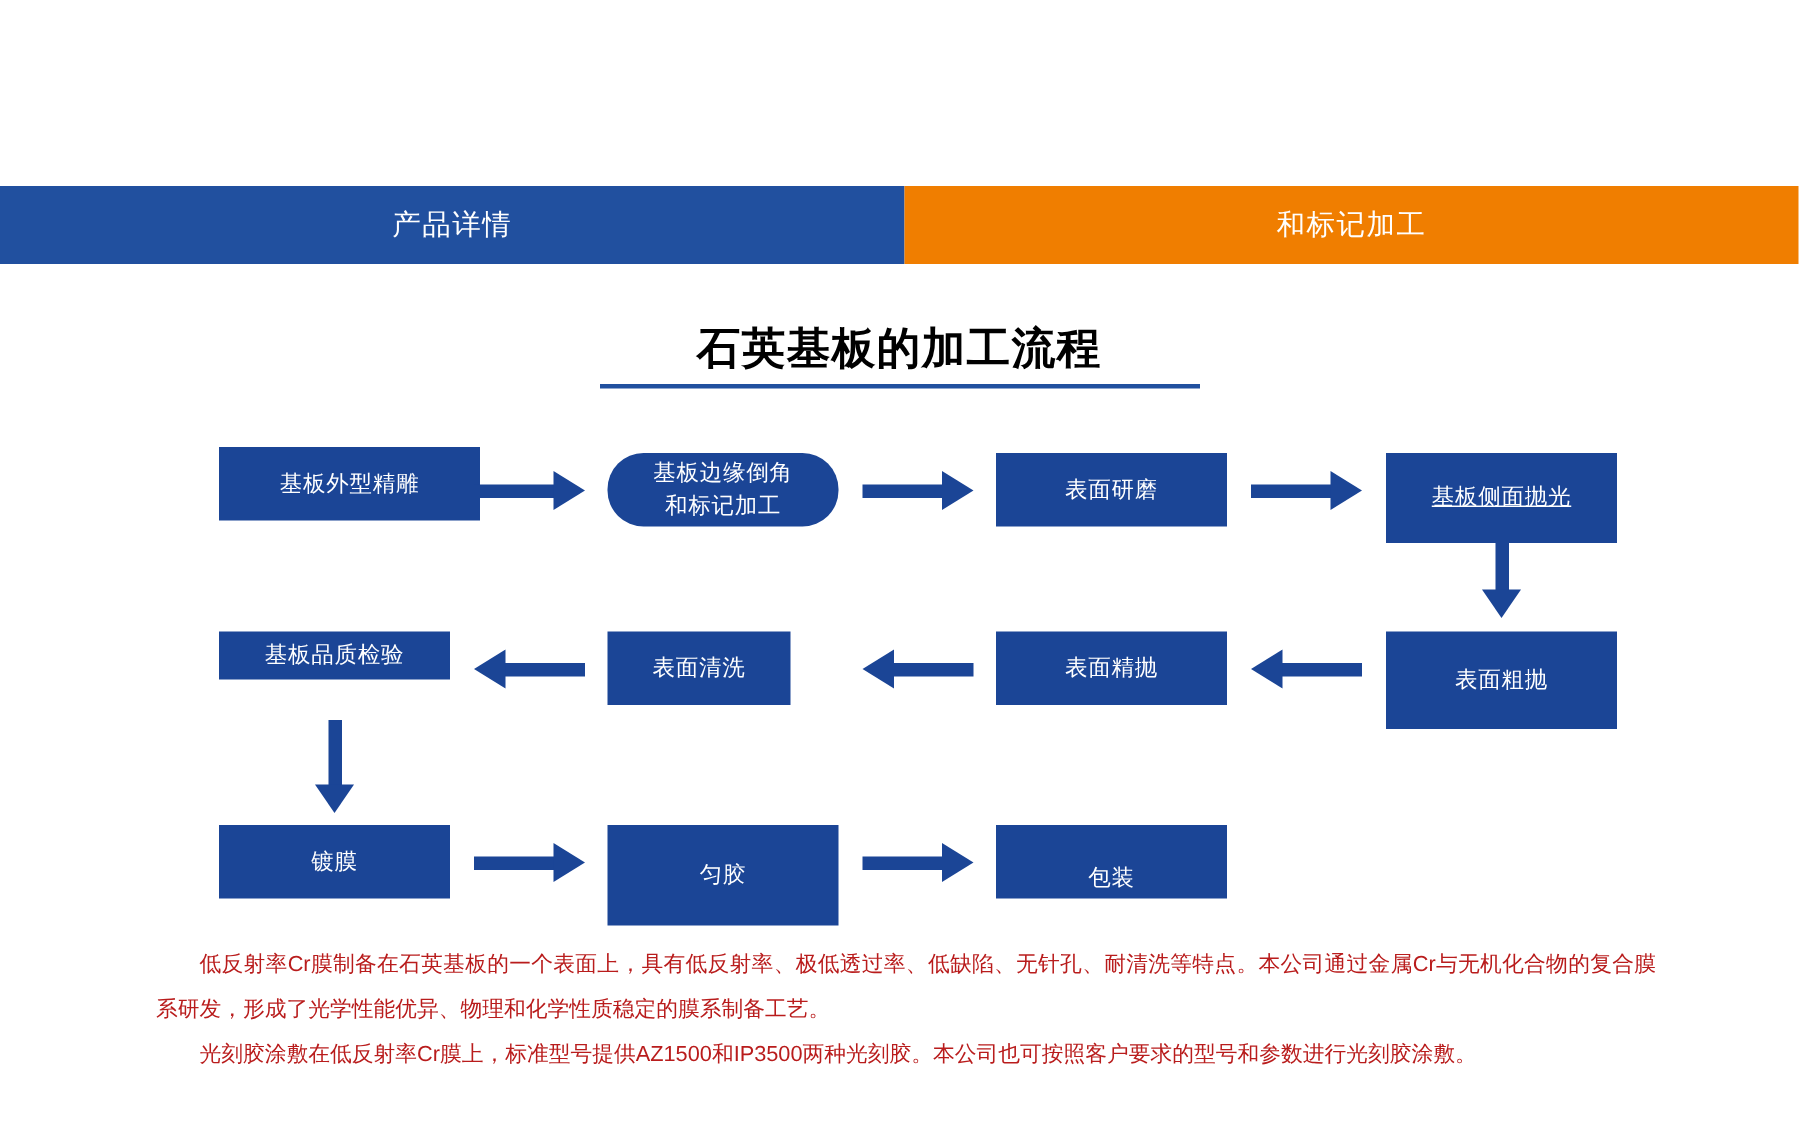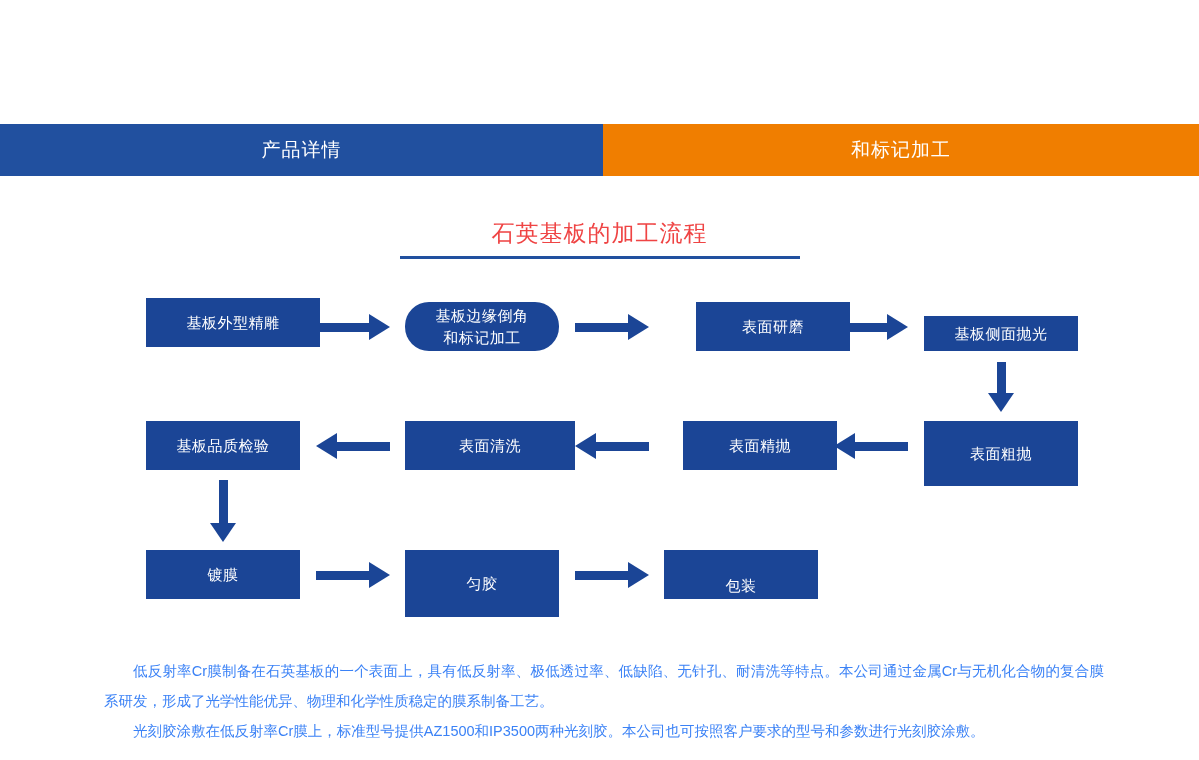--- a/index.html
+++ b/index.html
@@ -41,23 +41,23 @@
 
   
   .title-wrap {
     position: absolute;
     left: 0;
     top: 218px;
     width: 1199px;
     text-align: center;
   }
   .section-title {
-    font-size: 23px;
-    font-weight: normal;
-    color: #ef4444;
+    font-size: 29px;
+    font-weight: bold;
+    color: #000000;
     letter-spacing: 1px;
     line-height: 30px;
   }
   .title-rule {
     position: absolute;
     left: 400px;
     top: 256px;
     width: 400px;
     height: 3px;
     background: #21509f;
@@ -134,25 +134,25 @@
     height: 0;
     border-left: 13px solid transparent;
     border-right: 13px solid transparent;
     border-top: 19px solid #1b4596;
   }
 
   
   .copy {
     position: absolute;
     left: 104px;
-    top: 656px;
+    top: 628px;
     width: 1000px;
     font-size: 14.5px;
     line-height: 30px;
-    color: #3b82f6;
+    color: #b91c1c;
     text-align: justify;
   }
   .copy p {
     margin: 0;
     text-indent: 2em;
   }
 </style>
 </head>
 <body>
 
@@ -179,51 +179,51 @@
     <span class="shaft"></span>
       <span class="head"></span>
   </div>
   <div class="node" style="left:405px; top:302px; width:154px; height:49px;border-radius:24px;">
     <span class="multiline">基板边缘倒角<br>和标记加工</span>
   </div>
   <div class="arrow-h right" style="left:575px; top:314px; width:74px;">
     <span class="shaft"></span>
       <span class="head"></span>
   </div>
-  <div class="node" style="left:664px; top:302px; width:154px; height:49px;margin-left:32px;">
+  <div class="node" style="left:664px; top:302px; width:154px; height:49px;">
     <span>表面研磨</span>
   </div>
   <div class="arrow-h right" style="left:834px; top:314px; width:74px;">
     <span class="shaft"></span>
       <span class="head"></span>
   </div>
-  <div class="node" style="left:924px; top:316px; width:154px; height:35px;">
+  <div class="node" style="left:924px; top:302px; width:154px; height:60px;text-decoration:underline;">
     <span>基板侧面抛光</span>
   </div>
 
   <div class="arrow-v" style="left:988px; top:362px; height:50px;">
     <span class="shaft"></span>
       <span class="head"></span>
   </div>
 
-  <div class="node" style="left:146px; top:421px; width:154px; height:49px;">
+  <div class="node" style="left:146px; top:421px; width:154px; height:32px;">
     <span>基板品质检验</span>
   </div>
   <div class="arrow-h left" style="left:316px; top:433px; width:74px;">
     <span class="shaft"></span>
       <span class="head"></span>
   </div>
-  <div class="node" style="left:405px; top:421px; width:170px; height:49px;">
+  <div class="node" style="left:405px; top:421px; width:122px; height:49px;">
     <span>表面清洗</span>
   </div>
   <div class="arrow-h left" style="left:575px; top:433px; width:74px;">
     <span class="shaft"></span>
       <span class="head"></span>
   </div>
-  <div class="node" style="left:664px; top:421px; width:154px; height:49px;margin-left:19px;">
+  <div class="node" style="left:664px; top:421px; width:154px; height:49px;">
     <span>表面精抛</span>
   </div>
   <div class="arrow-h left" style="left:834px; top:433px; width:74px;">
     <span class="shaft"></span>
       <span class="head"></span>
   </div>
   <div class="node" style="left:924px; top:421px; width:154px; height:65px;">
     <span>表面粗抛</span>
   </div>
 

